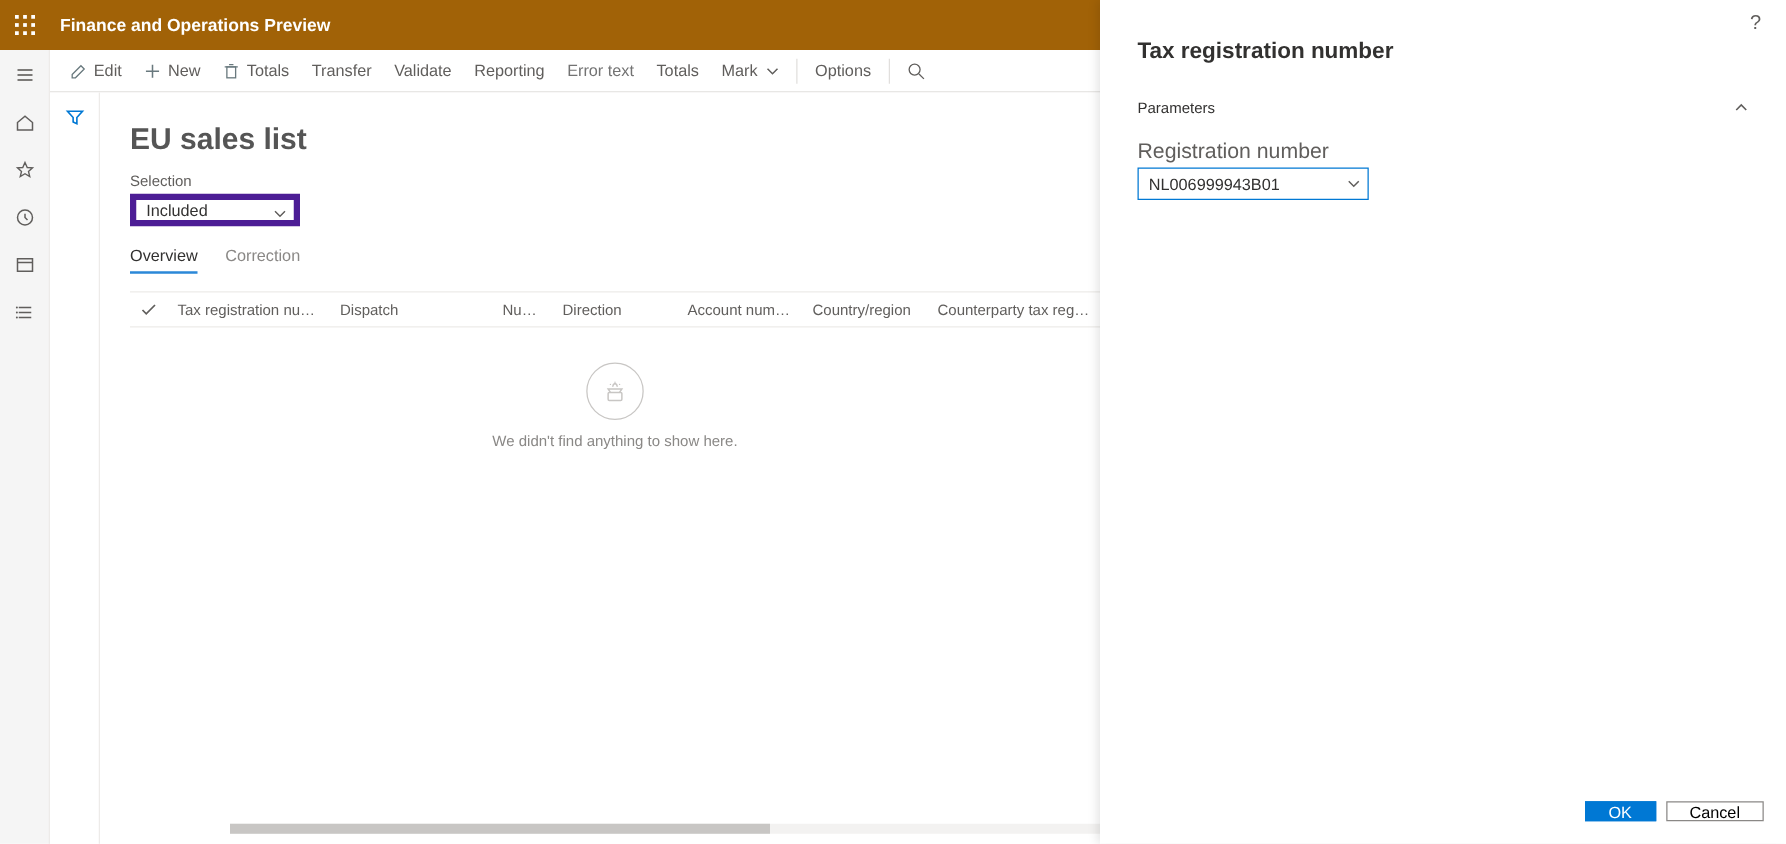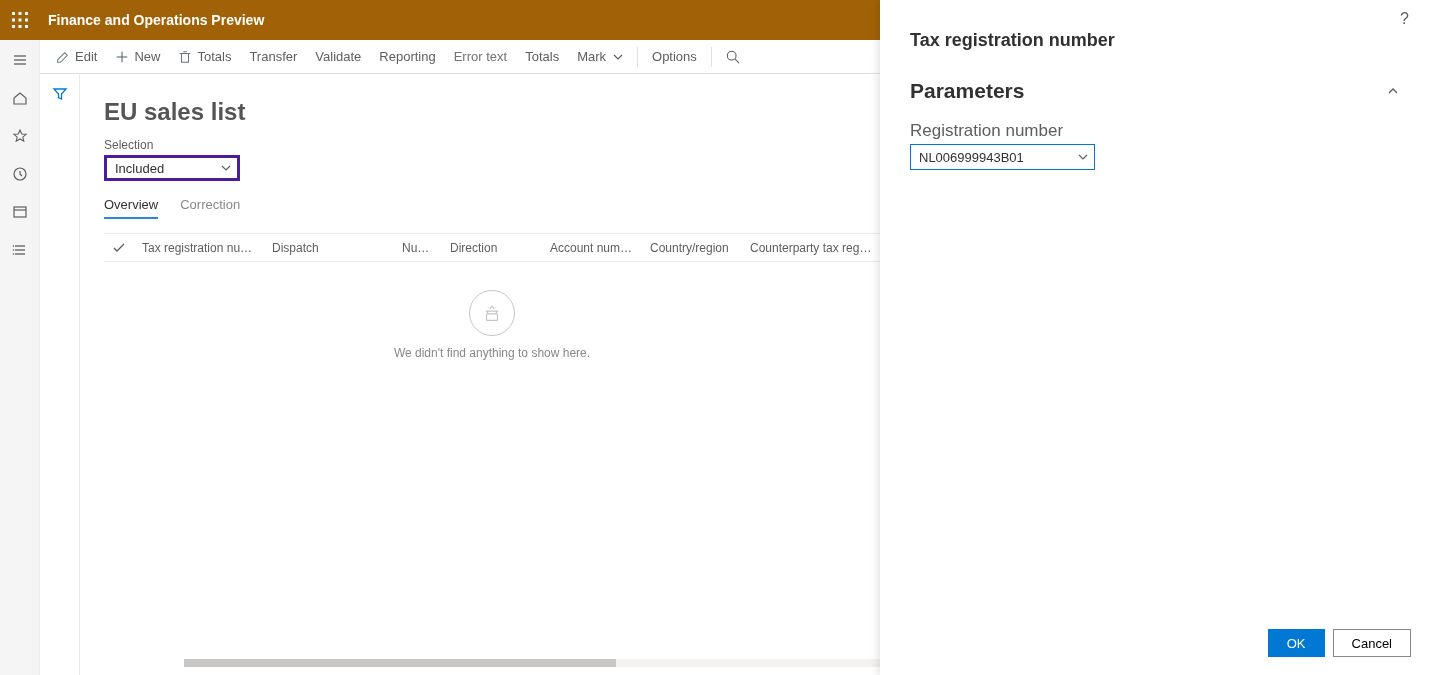--- a/index.html
+++ b/index.html
@@ -30,21 +30,21 @@
 
     
     .filter-rail { position: absolute; left: 40px; top: 74px; bottom: 0; width: 40px; background: #fff; border-right: 1px solid #edebe9; display: flex; flex-direction: column; align-items: center; padding-top: 12px; }
     .filter-rail svg { width: 16px; height: 16px; }
 
     
     .main { position: absolute; left: 80px; right: 549px; top: 74px; bottom: 0; padding: 24px 0 0 24px; background: #fff; }
     .page-title { font-size: 24px; font-weight: 700; color: #555; margin-bottom: 12px; }
     .field-block { margin-bottom: 16px; }
     .field-label { font-size: 12px; color: #605e5c; margin-bottom: 3px; display: block; }
-    .select-box { width: 136px; height: 26px; border: 3px solid #4c1d95; display: flex; align-items: center; justify-content: space-between; padding: 0 6px 0 8px; font-size: 13px; background: #fff; cursor: pointer; }
+    .select-box { width: 136px; height: 26px; border: 5px solid #4c1d95; display: flex; align-items: flex-end; justify-content: space-between; padding: 0 6px 0 8px; font-size: 13px; background: #fff; cursor: pointer; }
     .select-box svg { width: 10px; height: 10px; }
 
     .tabs { display: flex; gap: 22px; margin-bottom: 14px; }
     .tab { font-size: 13px; color: #8a8886; padding-bottom: 5px; cursor: pointer; }
     .tab.active { color: #323130; border-bottom: 2px solid #2b88d8; }
 
     .grid-wrap { border-top: 1px solid #edebe9; }
     .grid-header { display: flex; align-items: center; height: 28px; color: #605e5c; font-size: 12px; border-bottom: 1px solid #edebe9; }
     .grid-header .col { padding: 0 8px; white-space: nowrap; overflow: hidden; text-overflow: ellipsis; }
     .col-check { width: 30px; display: flex; align-items: center; justify-content: center; }
@@ -63,28 +63,28 @@
 
     .hscrollbar { position: absolute; left: 104px; right: 0; bottom: 8px; height: 8px; background: #f3f2f1; }
     .hscrollbar .thumb { position: absolute; left: 0; top: 0; bottom: 0; width: 62%; background: #c8c6c4; }
 
     
     .panel { position: absolute; right: 0; top: 0; bottom: 0; width: 549px; background: #fff; box-shadow: -2px 0 8px rgba(0,0,0,0.12); display: flex; flex-direction: column; }
     .panel-help { position: absolute; right: 20px; top: 10px; color: #605e5c; cursor: pointer; font-size: 16px; }
     .panel-title { font-size: 18px; font-weight: 600; padding: 30px 30px 18px; }
     .panel-section { padding: 0 30px; }
     .panel-section-header { display: flex; align-items: center; justify-content: space-between; padding: 10px 0; cursor: pointer; }
-    .panel-section-header .sect-title { font-size: 21px; font-weight: 700; }
+    .panel-section-header .sect-title { font-size: 12px; font-weight: 400; }
     .panel-section-header svg { width: 12px; height: 12px; }
     .panel-field-label { font-size: 17px; color: #605e5c; margin: 8px 0 3px; display: block; }
     .panel-input-row { width: 185px; height: 26px; border: 1px solid #0078d4; display: flex; align-items: center; justify-content: space-between; padding: 0 6px 0 8px; font-size: 13px; }
     .panel-input-row svg { width: 10px; height: 10px; }
 
     .panel-footer { margin-top: auto; padding: 14px 18px 18px; display: flex; justify-content: flex-end; gap: 8px; }
-    .btn { height: 28px; padding: 0 18px; font-size: 13px; border: 1px solid #8a8886; background: #fff; cursor: pointer; }
+    .btn { height: 16px; padding: 0 18px; font-size: 13px; border: 1px solid #8a8886; background: #fff; cursor: pointer; }
     .btn-primary { background: #0078d4; border-color: #0078d4; color: #fff; }
   </style>
 </head>
 <body>
 
 <div class="header">
   <div class="waffle">
     <svg viewBox="0 0 16 16">
         <rect x="0" y="0" width="3" height="3"></rect>
         <rect x="6.5" y="0" width="3" height="3"></rect>

